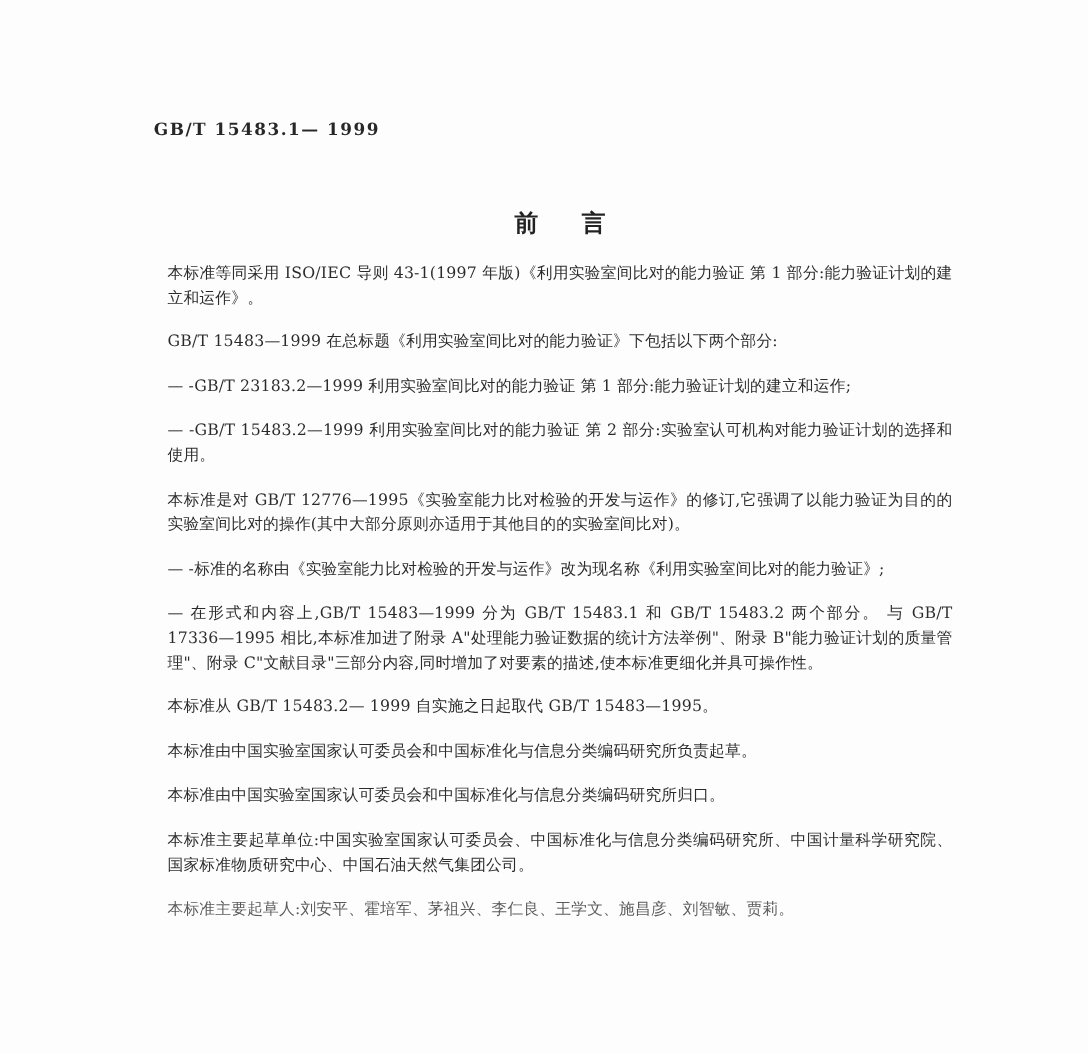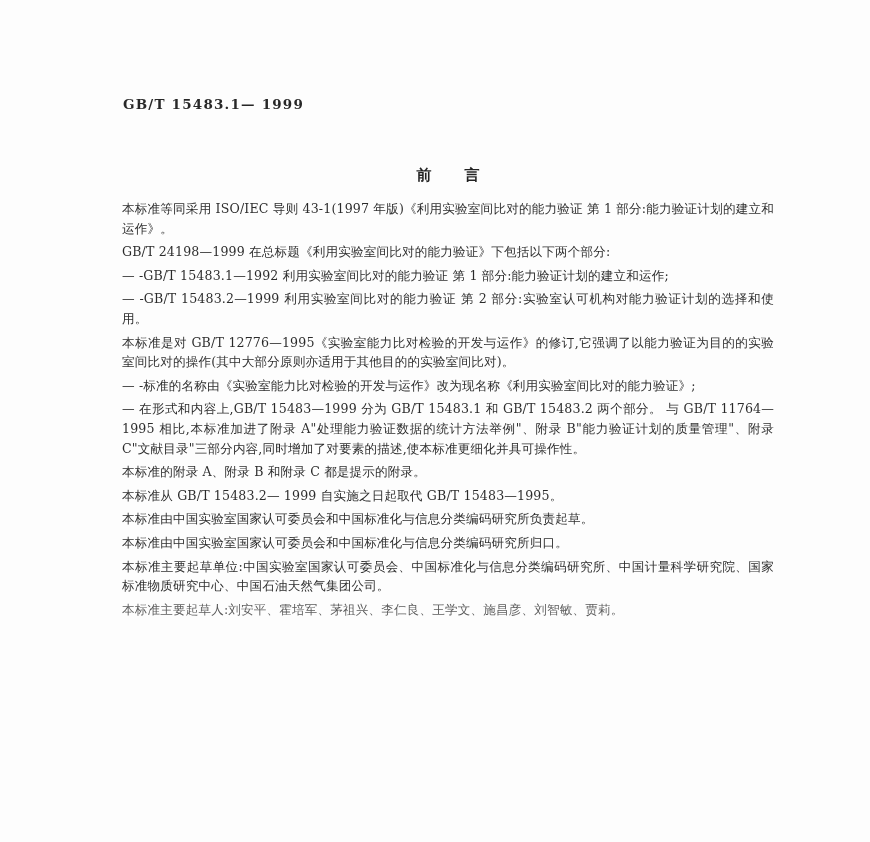--- a/index.html
+++ b/index.html
@@ -38,37 +38,37 @@
     font-family: "DejaVu Serif", "Liberation Serif", serif;
     font-size: 13.5px;
     letter-spacing: 1.2px;
     color: #171717;
     margin: 0 0 0 5px;
     font-weight: 600;
   }
   .title {
     text-align: center;
     font-family: "DejaVu Serif", "Liberation Serif", serif;
-    font-size: 15px;
+    font-size: 19px;
     font-weight: bold;
     letter-spacing: 14px;
     color: #121212;
     margin: 54px 0 14px 0;
     padding-left: 14px;
   }
   .body-text {
     font-family: "DejaVu Serif", "Liberation Serif", serif;
     font-size: 12.6px;
     line-height: 19.6px;
     color: #1b1b1b;
     text-align: justify;
     letter-spacing: 0.15px;
   }
   .body-text p {
-    margin: 4px;
+    margin: 16px;
     text-indent: 0;
   }
   .p-indent {
     text-indent: 25px;
   }
   .p-hang {
     padding-left: 0;
     text-indent: 25px;
   }
   .fuzzy {
@@ -85,27 +85,26 @@
 <div class="page">
   <div class="scan"></div>
   <div class="content">
 
     <div class="std-no fuzzy">GB/T  15483.1— 1999</div>
 
     <div class="title fuzzy">前        言</div>
 
     <div class="body-text fuzzy">
       <p class="p-indent">本标准等同采用 ISO/IEC 导则 43-1(1997 年版)《利用实验室间比对的能力验证   第 1 部分:能力验证计划的建立和运作》。</p>
-      <p class="p-indent">GB/T 24198—1999 在总标题《利用实验室间比对的能力验证》下包括以下两个部分:</p>
-      <p class="p-hang">— -GB/T 15483.1—1992 利用实验室间比对的能力验证   第 1 部分:能力验证计划的建立和运作;</p>
+      <p class="p-indent">GB/T 15483—1999 在总标题《利用实验室间比对的能力验证》下包括以下两个部分:</p>
+      <p class="p-hang">— -GB/T 23183.2—1999 利用实验室间比对的能力验证   第 1 部分:能力验证计划的建立和运作;</p>
       <p class="p-hang">— -GB/T 15483.2—1999 利用实验室间比对的能力验证   第 2 部分:实验室认可机构对能力验证计划的选择和使用。</p>
       <p class="p-indent">本标准是对 GB/T 12776—1995《实验室能力比对检验的开发与运作》的修订,它强调了以能力验证为目的的实验室间比对的操作(其中大部分原则亦适用于其他目的的实验室间比对)。</p>
       <p class="p-hang">— -标准的名称由《实验室能力比对检验的开发与运作》改为现名称《利用实验室间比对的能力验证》;</p>
-      <p class="p-hang">—   在形式和内容上,GB/T 15483—1999 分为 GB/T 15483.1 和 GB/T 15483.2 两个部分。 与 GB/T 11764—1995 相比,本标准加进了附录 A"处理能力验证数据的统计方法举例"、附录 B"能力验证计划的质量管理"、附录 C"文献目录"三部分内容,同时增加了对要素的描述,使本标准更细化并具可操作性。</p>
-      <p class="p-indent">本标准的附录 A、附录 B 和附录 C 都是提示的附录。</p>
+      <p class="p-hang">—   在形式和内容上,GB/T 15483—1999 分为 GB/T 15483.1 和 GB/T 15483.2 两个部分。 与 GB/T 17336—1995 相比,本标准加进了附录 A"处理能力验证数据的统计方法举例"、附录 B"能力验证计划的质量管理"、附录 C"文献目录"三部分内容,同时增加了对要素的描述,使本标准更细化并具可操作性。</p>
       <p class="p-indent">本标准从 GB/T 15483.2— 1999 自实施之日起取代 GB/T 15483—1995。</p>
       <p class="p-indent">本标准由中国实验室国家认可委员会和中国标准化与信息分类编码研究所负责起草。</p>
       <p class="p-indent">本标准由中国实验室国家认可委员会和中国标准化与信息分类编码研究所归口。</p>
       <p class="p-indent">本标准主要起草单位:中国实验室国家认可委员会、中国标准化与信息分类编码研究所、中国计量科学研究院、国家标准物质研究中心、中国石油天然气集团公司。</p>
       <p class="p-indent last-line">本标准主要起草人:刘安平、霍培军、茅祖兴、李仁良、王学文、施昌彦、刘智敏、贾莉。</p>
     </div>
 
   </div>
 </div>
 

